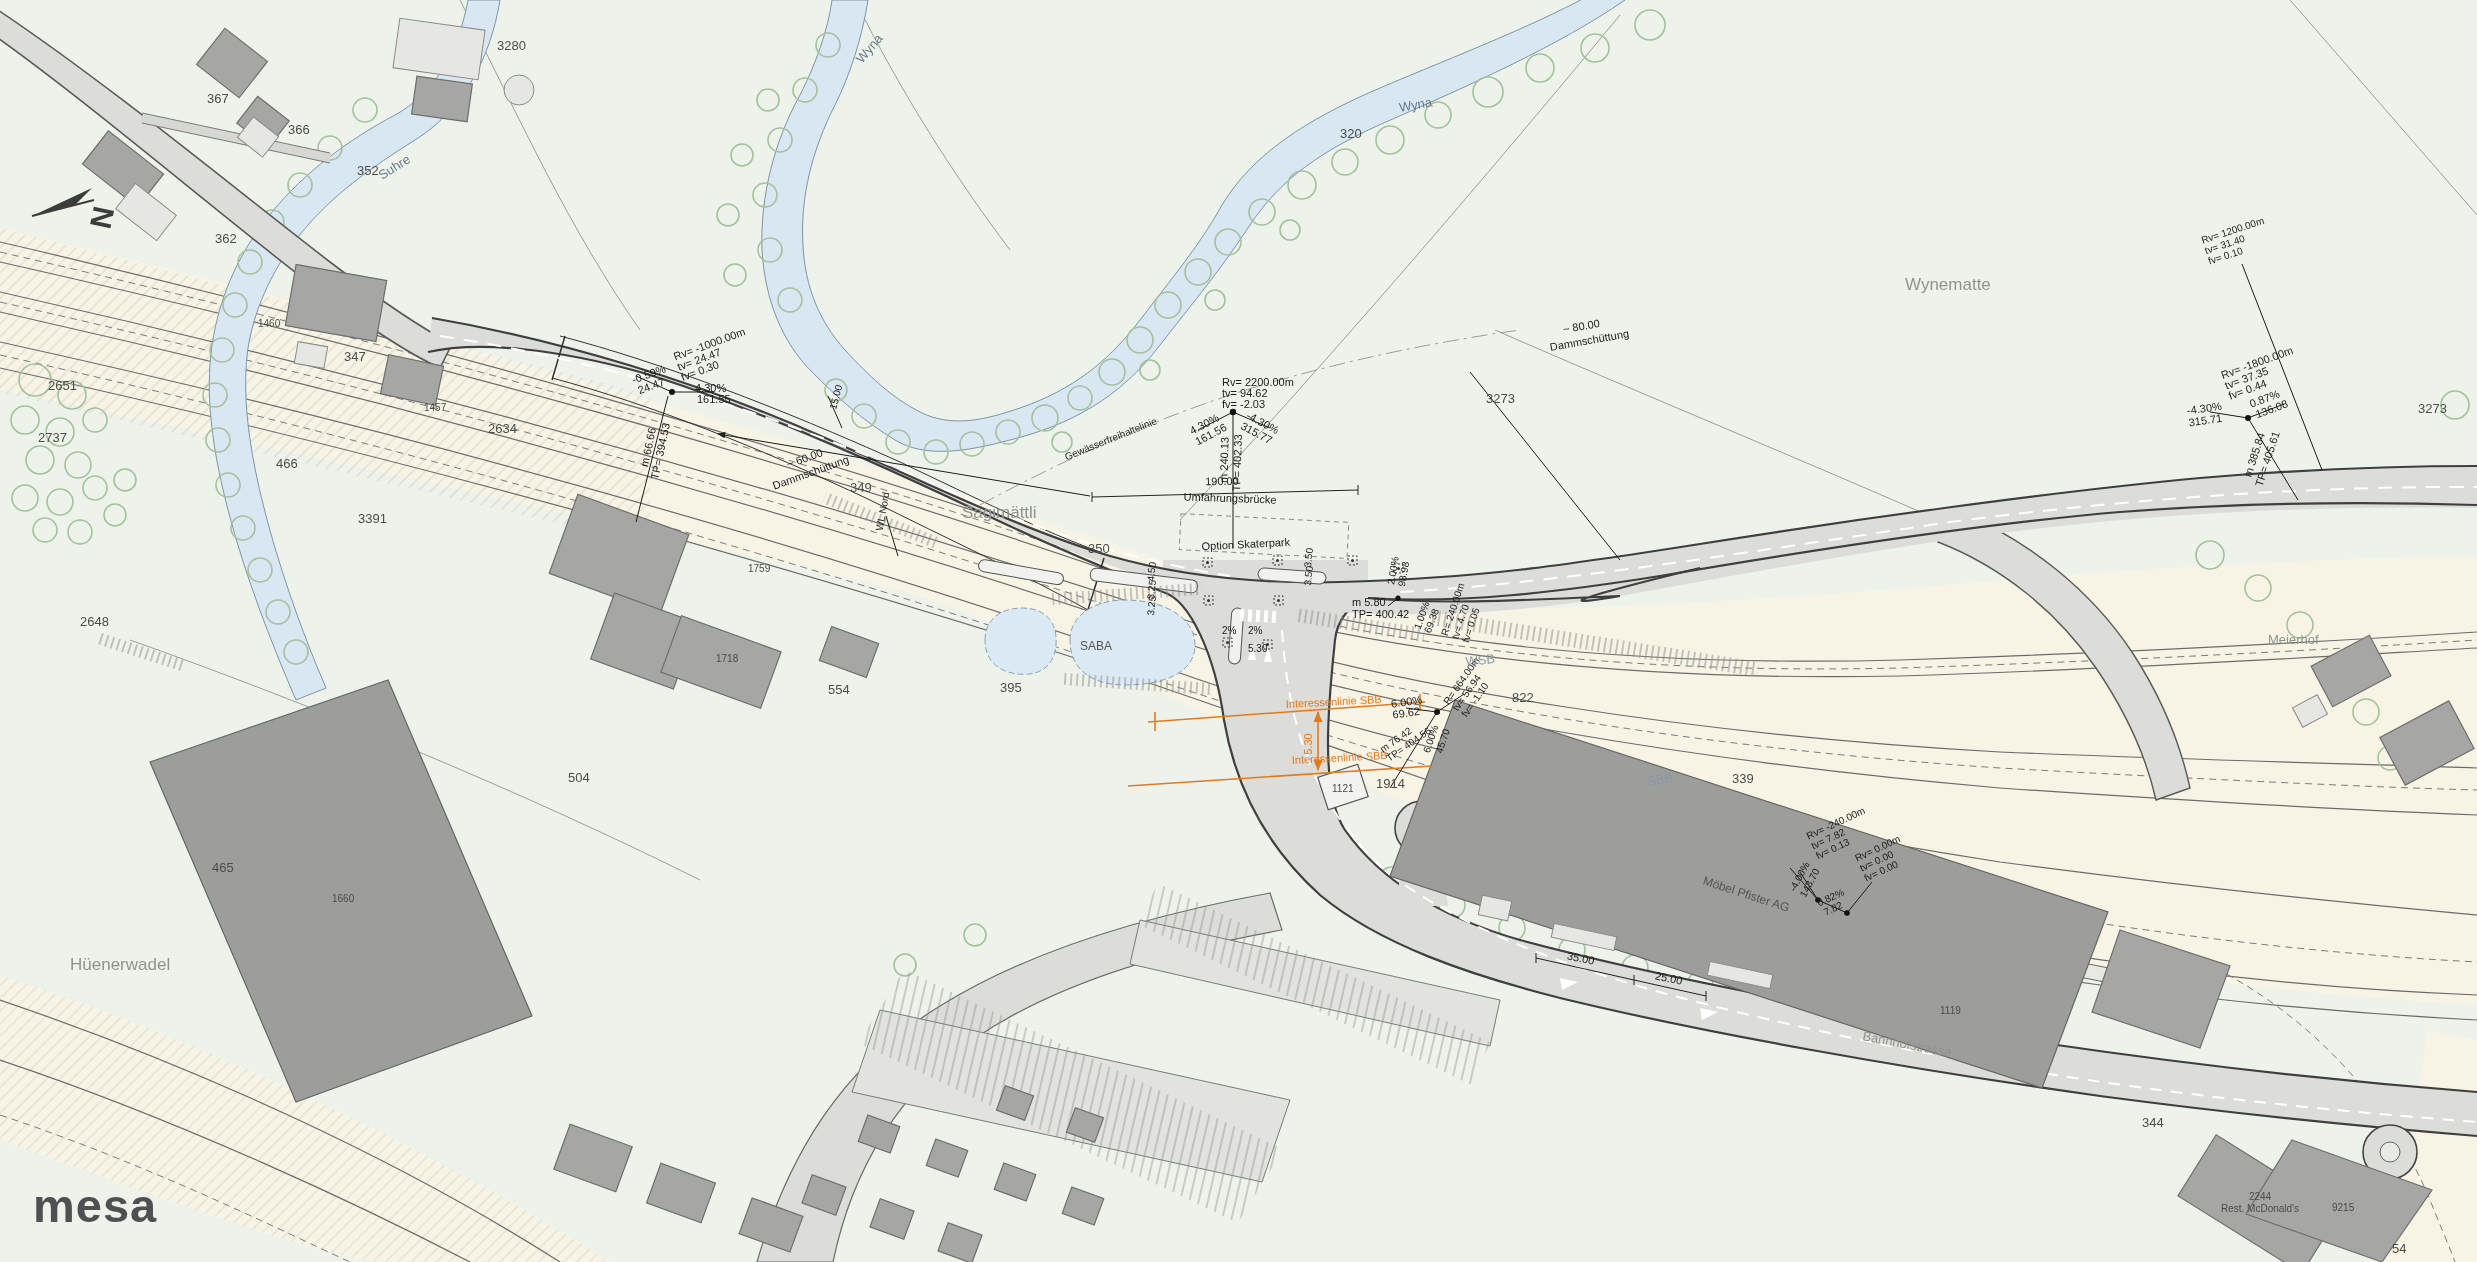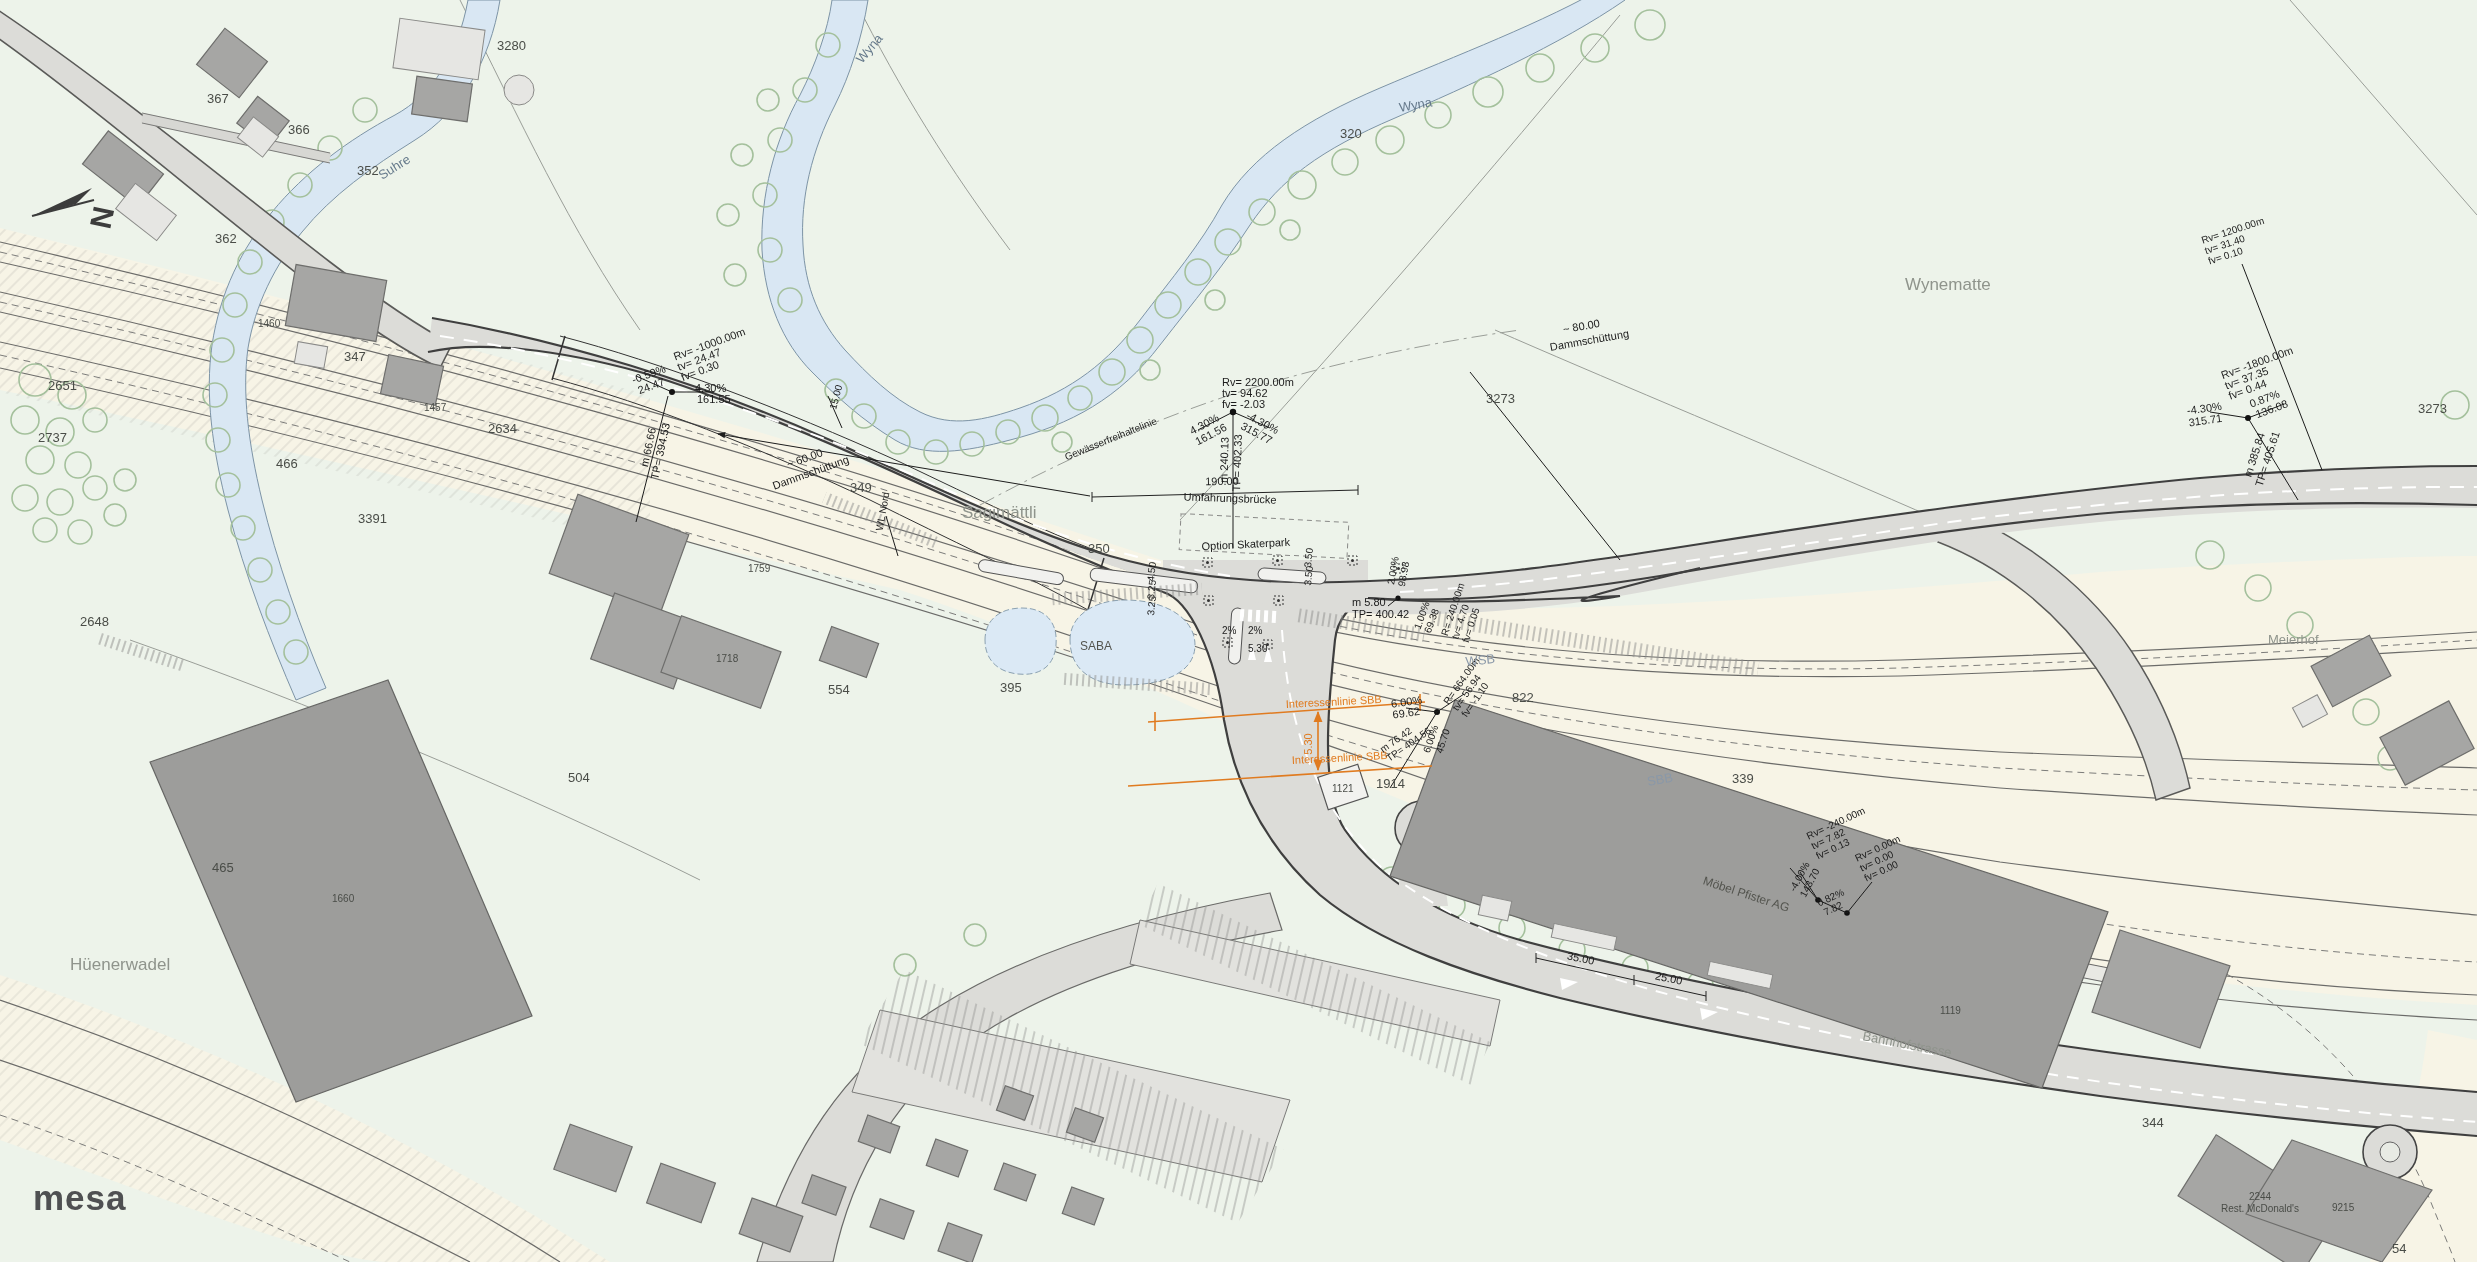--- a/index.html
+++ b/index.html
@@ -24,21 +24,21 @@
   .redge{fill:none;stroke:#3f3f3f;stroke-width:2.2;}
   .minor{fill:none;stroke:#d7d7d3;stroke-width:10;}
   .minoredge{fill:none;stroke:#7a7a78;stroke-width:1;}
   .bld{fill:#a6a6a4;stroke:#6e6e6c;stroke-width:1.2;}
   .bldd{fill:#9d9d9b;stroke:#666664;stroke-width:1.2;}
   .bldl{fill:#e6e6e3;stroke:#8a8a88;stroke-width:1;}
   .wht{fill:#fff;}
   .dimln{stroke:#222;stroke-width:1;fill:none;}
   .lead{stroke:#1c1c1c;stroke-width:1;fill:none;}
   .orgln{stroke:#e07b20;stroke-width:1.6;fill:none;}
-  #mesa-logo{position:absolute;left:33px;top:1178px;font-size:35px;font-weight:bold;color:#4f5052;letter-spacing:1px;}
+  #mesa-logo{position:absolute;left:33px;top:1178px;font-size:47px;font-weight:bold;color:#4f5052;letter-spacing:1px;}
 </style>
 </head>
 <body>
 
 <div id="plan">
 <svg width="2477" height="1262" viewBox="0 0 2477 1262">
   <defs>
     <pattern id="comb" width="6" height="14" patternUnits="userSpaceOnUse">
       <line x1="3" y1="0" x2="3" y2="14" stroke="#8f8f8d" stroke-width="1"></line>
     </pattern>

